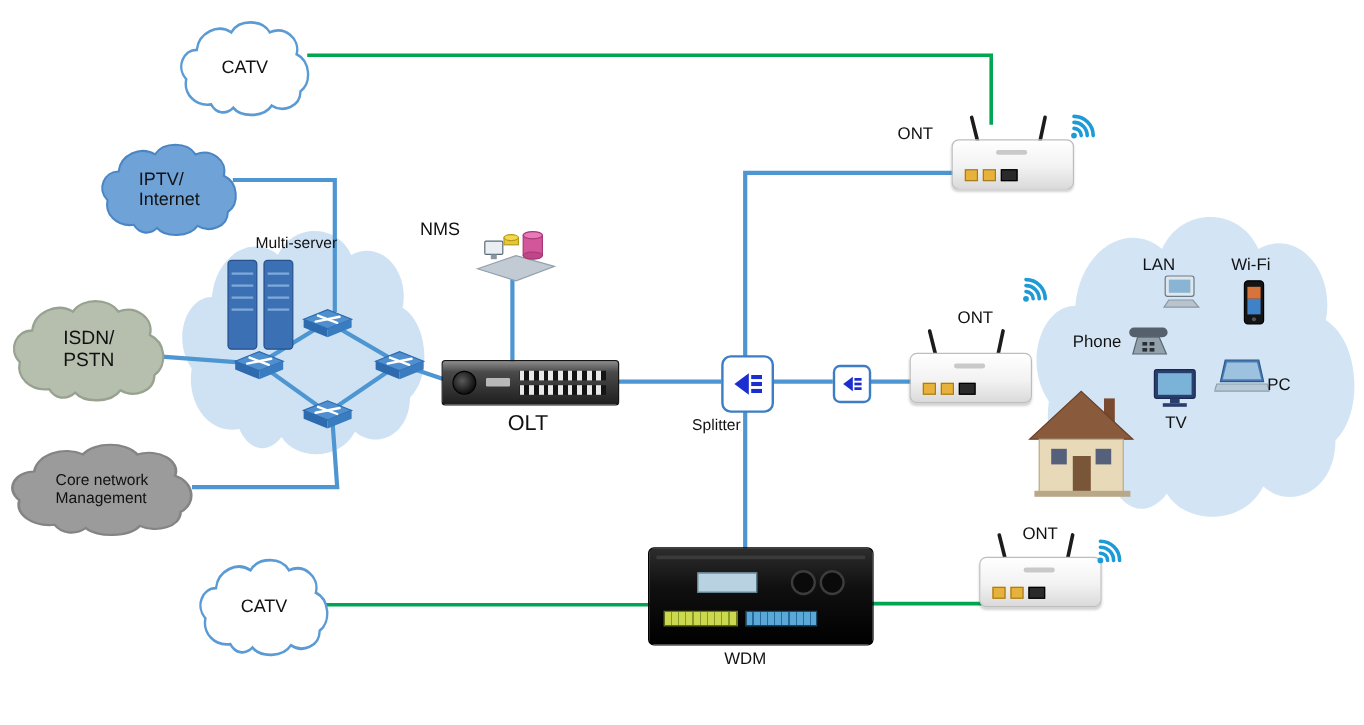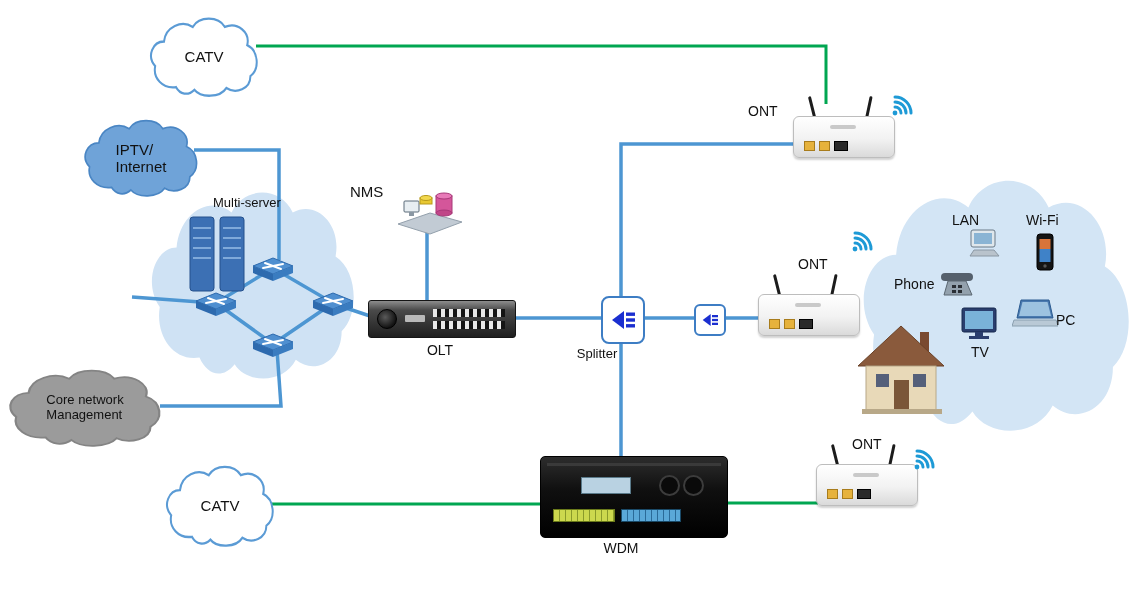--- a/index.html
+++ b/index.html
@@ -98,20 +98,27 @@
   </div>
 
   <div class="cloud" style="left:82px;top:118px;width:118px;height:80px;">
     <svg viewBox="0 0 140 90" preserveAspectRatio="none">
       <path d="M35,78 C18,80 6,68 9,55 C-2,44 6,28 20,28 C22,12 42,4 56,12 C64,0 88,0 96,12 C112,6 128,18 124,32 C138,38 140,58 128,66 C128,80 110,86 98,79 C90,90 66,90 58,81 C50,88 40,86 35,78 Z" fill="#6fa3d8" stroke="#4a86c4" stroke-width="2"></path>
     </svg>
     <div class="cloud-label" style="font-size:15px;">IPTV/
 Internet</div>
   </div>
 
+  <div class="cloud" style="left:8px;top:248px;width:132px;height:88px;">
+    <svg viewBox="0 0 140 90" preserveAspectRatio="none">
+      <path d="M35,78 C18,80 6,68 9,55 C-2,44 6,28 20,28 C22,12 42,4 56,12 C64,0 88,0 96,12 C112,6 128,18 124,32 C138,38 140,58 128,66 C128,80 110,86 98,79 C90,90 66,90 58,81 C50,88 40,86 35,78 Z" fill="#b6bfae" stroke="#98a290" stroke-width="2"></path>
+    </svg>
+    <div class="cloud-label" style="font-size:16px;">ISDN/
+PSTN</div>
+  </div>
 
   <div class="cloud" style="left:6px;top:368px;width:158px;height:80px;">
     <svg viewBox="0 0 140 90" preserveAspectRatio="none">
       <path d="M35,78 C18,80 6,68 9,55 C-2,44 6,28 20,28 C22,12 42,4 56,12 C64,0 88,0 96,12 C112,6 128,18 124,32 C138,38 140,58 128,66 C128,80 110,86 98,79 C90,90 66,90 58,81 C50,88 40,86 35,78 Z" fill="#9b9b9b" stroke="#848484" stroke-width="2"></path>
     </svg>
     <div class="cloud-label" style="font-size:13px;">Core network
 Management</div>
   </div>
 
   <div class="cloud" style="left:164px;top:464px;width:112px;height:84px;">
@@ -185,21 +192,21 @@
     <ellipse cx="52" cy="27" rx="8" ry="3" fill="#c04688" stroke="#a83878"></ellipse>
     <ellipse cx="52" cy="10" rx="8" ry="3" fill="#e87ab8" stroke="#a83878"></ellipse>
   </svg>
 
   <div class="olt" style="left:368px;top:300px;width:146px;height:36px;">
     <div class="olt-vent"></div>
     <div class="olt-tag"></div>
     <div class="olt-ports-a"></div>
     <div class="olt-ports-b"></div>
   </div>
-  <div class="lbl center" style="left:408px;top:342px;width:64px;font-size:14px;">OLT</div>
+  <div class="lbl center" style="left:408px;top:342px;width:64px;font-size:18px;">OLT</div>
 
   <div class="splitter-box" style="left:601px;top:296px;width:40px;height:44px;">
     <svg width="26" height="30" viewBox="0 0 26 30">
       <polygon points="2,15 14,6 14,24" fill="#1b2fd0"></polygon>
       <rect x="16" y="7.5" width="9" height="3.4" fill="#1b2fd0"></rect>
       <rect x="16" y="13.3" width="9" height="3.4" fill="#1b2fd0"></rect>
       <rect x="16" y="19.1" width="9" height="3.4" fill="#1b2fd0"></rect>
     </svg>
   </div>
   <div class="lbl center" style="left:562px;top:346px;width:70px;font-size:13px;">Splitter</div>

